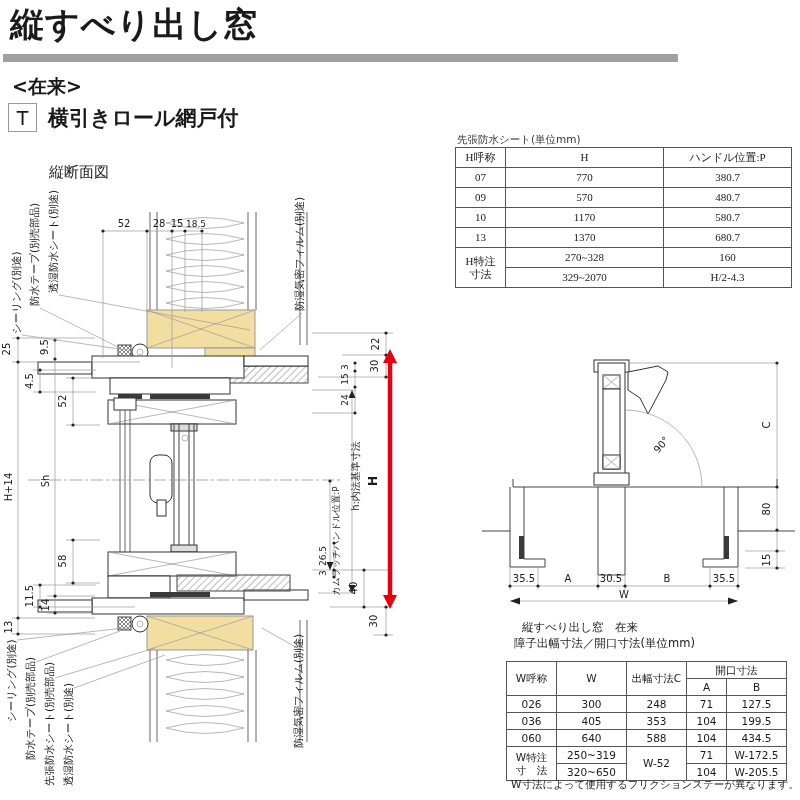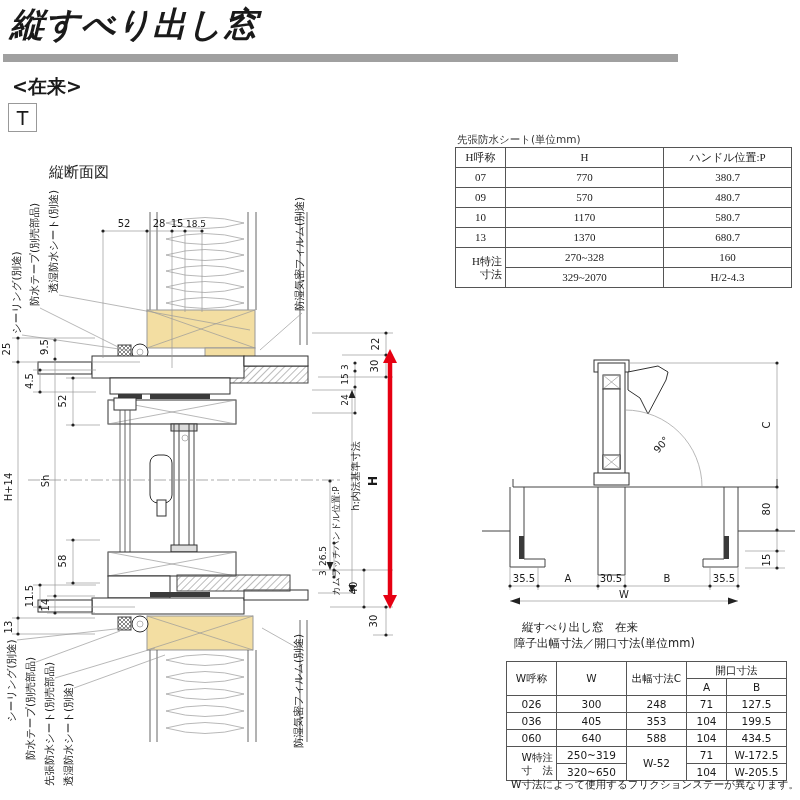--- a/index.html
+++ b/index.html
@@ -1,35 +1,35 @@
 <!DOCTYPE html>
 <html><head>
 <meta charset="utf-8">
 <style>
   html,body{margin:0;padding:0;background:#fff;}
   body{width:800px;height:800px;font-family:"DejaVu Sans","Liberation Sans",sans-serif;color:#1a1a1a;}
   .page{position:relative;width:800px;height:800px;background:#fff;overflow:hidden;}
   .abs{position:absolute;}
   
-  .header{position:absolute;left:10px;top:2px;display:flex;align-items:center;gap:13px;white-space:nowrap;font-style:italic;}
+  .header{position:absolute;left:10px;top:2px;display:flex;align-items:center;gap:13px;white-space:nowrap;}
   .title{font-size:34px;font-weight:bold;letter-spacing:1px;}
   .subtitle{font-size:25px;font-weight:bold;padding-bottom:3px;}
   .graybar{position:absolute;left:3px;top:54px;width:675px;height:8px;background:#a0a0a0;}
   .construction{position:absolute;left:12px;top:74px;font-size:19px;font-weight:bold;}
   .typerow{position:absolute;left:8px;top:103px;display:flex;align-items:center;gap:11px;}
   .tbox{display:flex;align-items:center;justify-content:center;width:27px;height:27px;border:1.5px solid #999;font-size:19px;}
   .typelabel{font-size:21px;font-weight:bold;}
   .secview{position:absolute;left:41px;top:163px;font-size:15px;margin-left:8px;}
   
   table{border-collapse:collapse;position:absolute;background:#fff;}
   td,th{border:1px solid #555;font-size:11px;font-weight:normal;text-align:center;padding:0 3px;line-height:1.15;}
   .handle-title{position:absolute;left:457px;top:133px;font-size:10.5px;color:#333;}
   .handle-table{left:455px;top:147px;}
   .handle-table td,.handle-table th{height:19px;font-family:Liberation Serif, serif;}
-  .two-line span{display:block;text-align:right;}
+  .two-line span{display:block;}
   .size-title1{position:absolute;left:522px;top:620px;font-size:11.5px;}
   .size-title2{position:absolute;left:514px;top:636px;font-size:11.5px;}
   .size-table{left:506px;top:653px;margin-top:8px;}
   .size-table td,.size-table th{height:16px;font-size:10.5px;}
   .footnote{position:absolute;left:511px;top:778px;font-size:10.5px;}
   
   svg{overflow:visible;}
   .ln{stroke:#444;stroke-width:1;fill:none;}
   .thin{stroke:#999;stroke-width:.7;fill:none;}
   .med{stroke:#555;stroke-width:.9;fill:none;}
@@ -48,20 +48,21 @@
 <div class="page">
 
   <div class="header">
     <span class="title">縦すべり出し窓</span>
   </div>
   <div class="graybar"></div>
 
   <div class="construction">&lt;在来&gt;</div>
   <div class="typerow">
     <span class="tbox">T</span>
+    <span class="typelabel">横引きロール網戸付</span>
   </div>
   <div class="secview">縦断面図</div>
 
   <div class="handle-title">先張防水シート(単位mm)</div>
   <table class="handle-table">
     <colgroup>
         <col style="width:50px">
         <col style="width:158px">
         <col style="width:128px">
       </colgroup>

